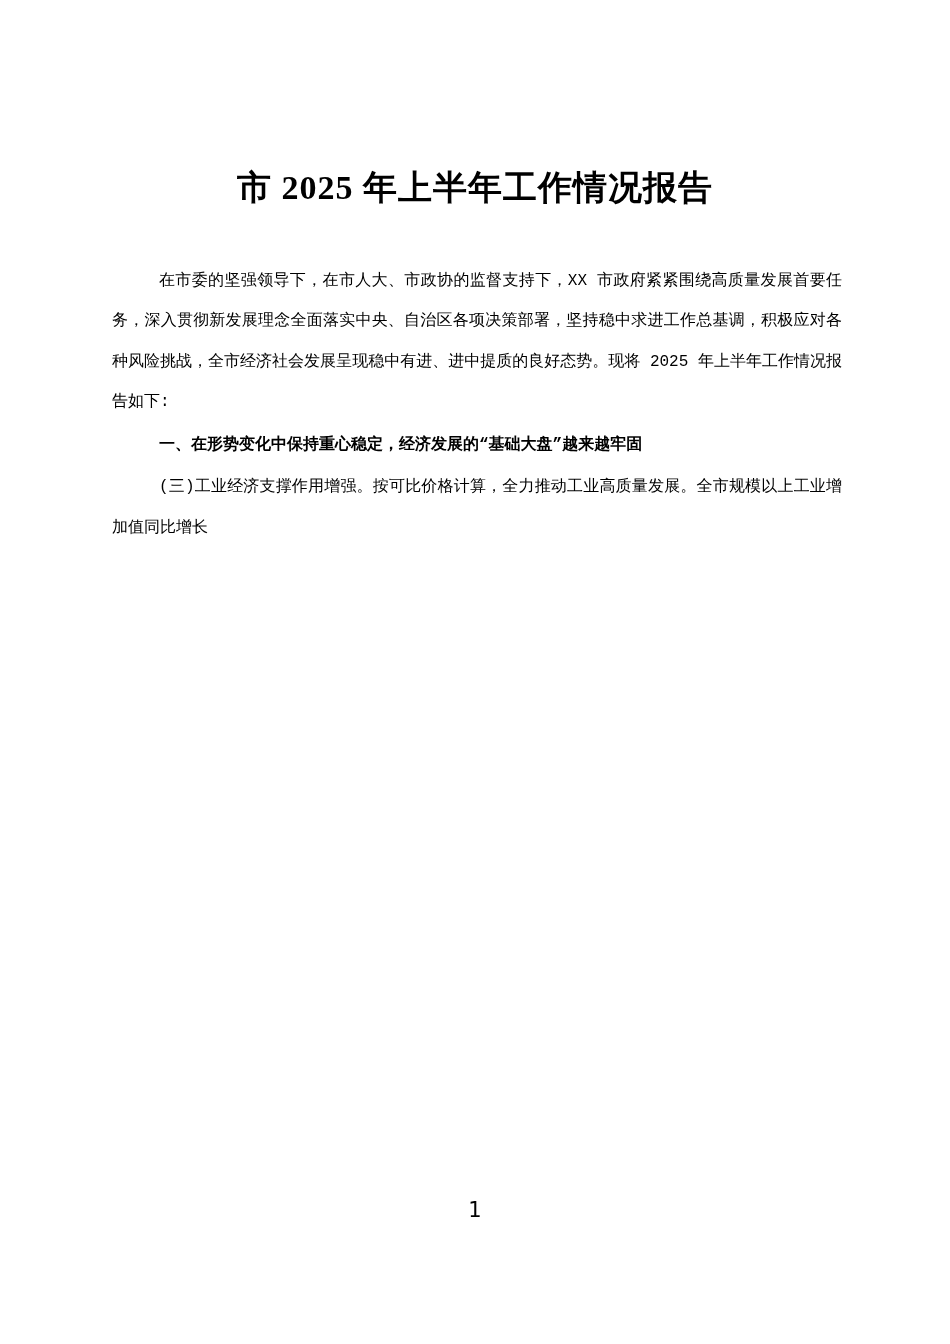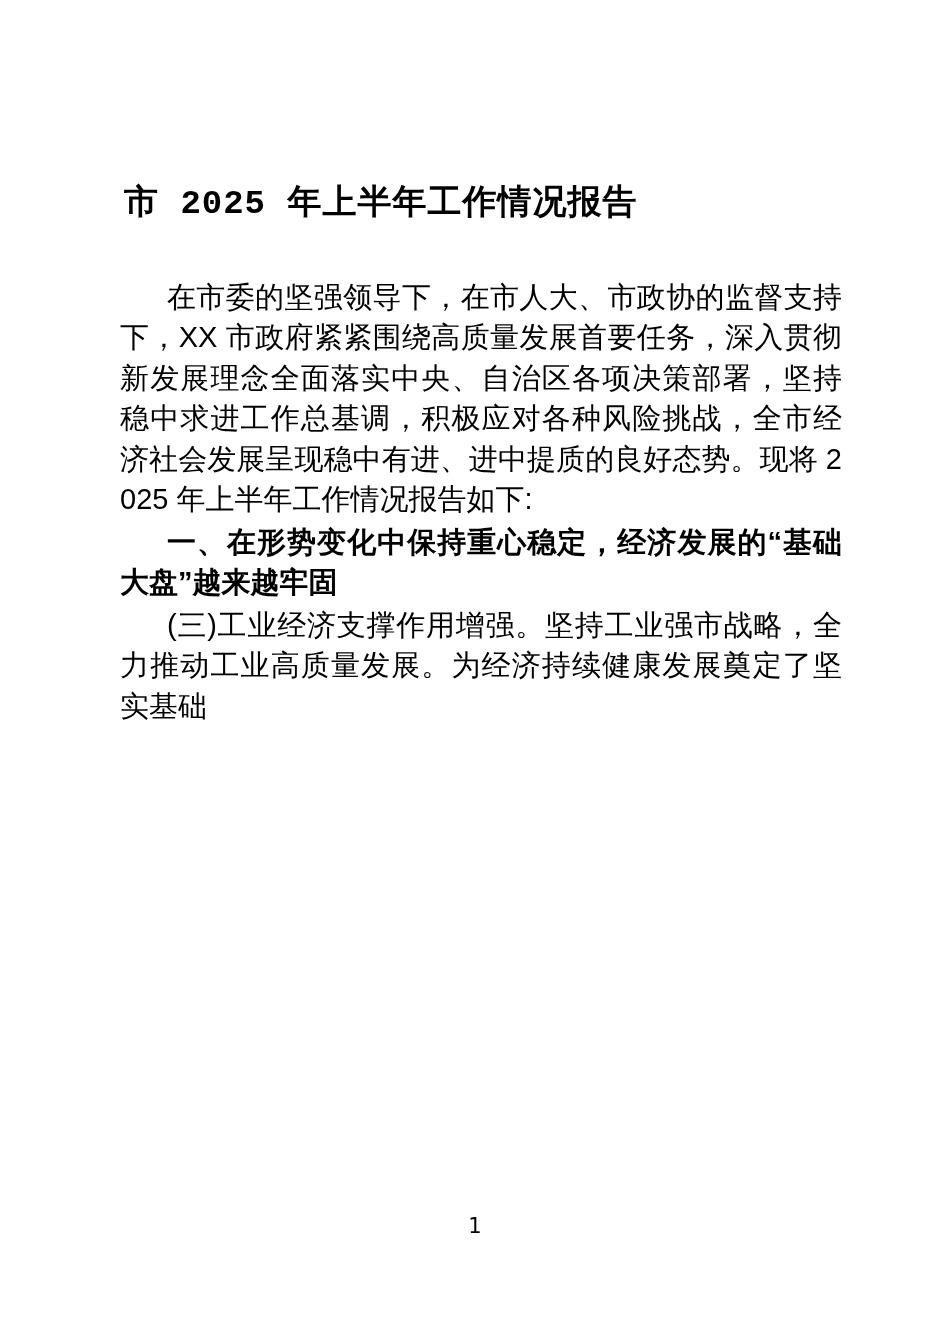--- a/index.html
+++ b/index.html
@@ -16,35 +16,36 @@
     overflow: hidden;
   }
   .page {
     width: 950px;
     height: 1344px;
     box-sizing: border-box;
     padding: 0 108px;
     position: relative;
   }
   .doc-title {
-    font-family: Liberation Mono, monospace;
+    text-align: center;
+    font-family: Liberation Serif, serif;
     font-weight: bold;
     font-size: 34px;
     letter-spacing: 1px;
-    margin: 16px;
+    margin: 0;
     padding-top: 168px;
     line-height: 1.2;
   }
   .body-text {
     margin-top: 52px;
   }
   p.para {
-    margin: 0 0 2px 12px;
-    font-family: Liberation Sans, sans-serif;
-    font-size: 29px;
+    margin: 0 0 2px 4px;
+    font-family: Liberation Mono, monospace;
+    font-size: 16px;
     line-height: 40.5px;
     text-indent: 47px;
     text-align: justify;
     text-justify: inter-ideograph;
     letter-spacing: 0px;
     word-break: break-all;
   }
   p.para.bold {
     font-weight: bold;
   }
@@ -60,17 +61,17 @@
 </style>
 </head>
 <body>
 
 <div class="page">
   <h1 class="doc-title">市 2025 年上半年工作情况报告</h1>
 
   <div class="body-text">
     <p class="para">在市委的坚强领导下，在市人大、市政协的监督支持下，XX 市政府紧紧围绕高质量发展首要任务，深入贯彻新发展理念全面落实中央、自治区各项决策部署，坚持稳中求进工作总基调，积极应对各种风险挑战，全市经济社会发展呈现稳中有进、进中提质的良好态势。现将 2025 年上半年工作情况报告如下:</p>
     <p class="para bold">一、在形势变化中保持重心稳定，经济发展的“基础大盘”越来越牢固</p>
-    <p class="para">(三)工业经济支撑作用增强。坚持工业强市战略，全力推动工业高质量发展。为经济持续健康发展奠定了坚实基础</p>
+    <p class="para">(三)工业经济支撑作用增强。按可比价格计算，全力推动工业高质量发展。全市规模以上工业增加值同比增长</p>
   </div>
 
   <div class="page-number">1</div>
 </div>
 
 </body></html>

